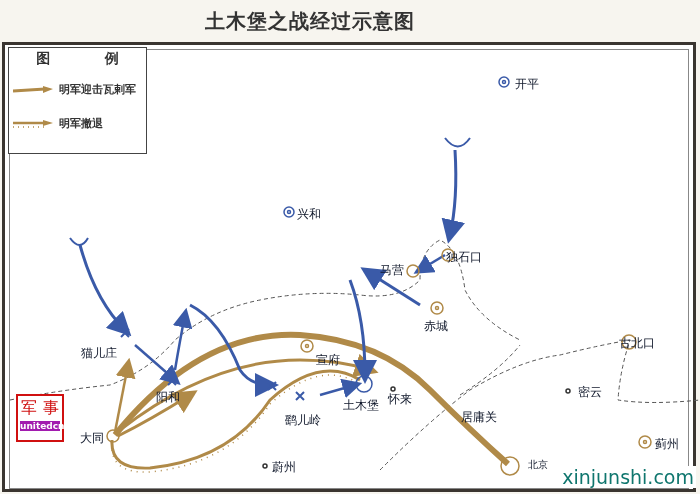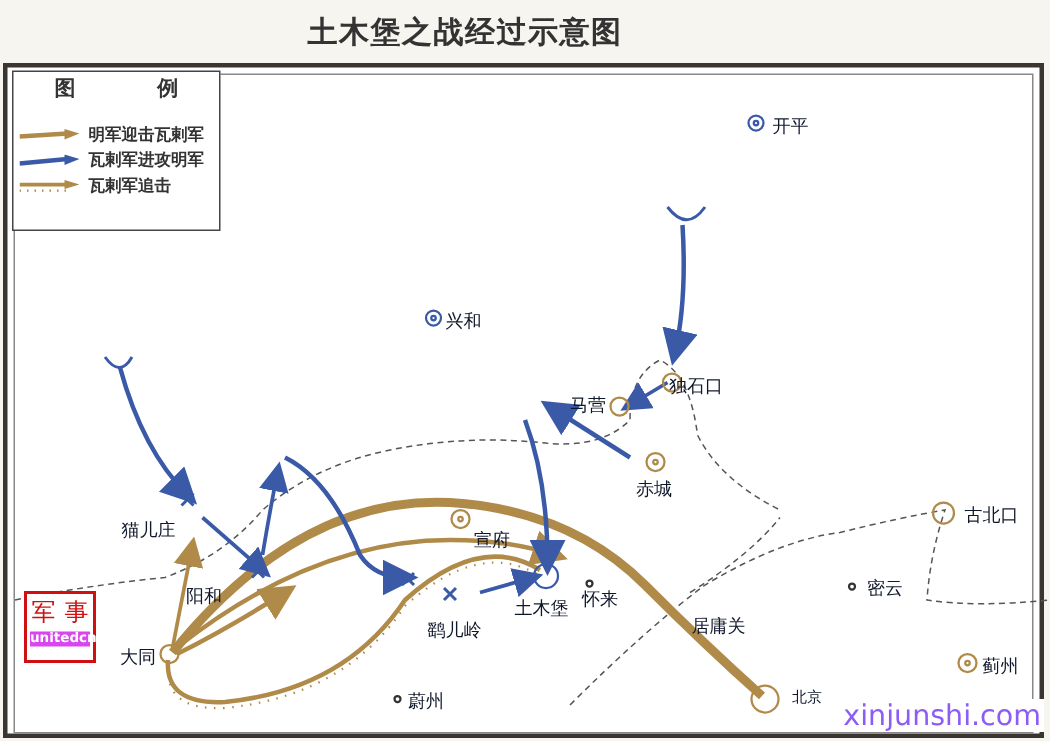--- a/index.html
+++ b/index.html
@@ -8,22 +8,22 @@
   .frame{position:absolute;left:2px;top:42px;width:694px;height:450px;border:3px solid #3a3530;box-sizing:border-box;background:#fff;}
   .frame-inner{position:absolute;left:4px;top:4px;right:4px;bottom:0;border:1px solid #888;}
   svg.map{position:absolute;left:0;top:0;}
   .legend{position:absolute;left:8px;top:47px;width:137px;height:105px;border:1px solid #444;background:#fff;}
   .legend-title{position:absolute;left:0;top:2px;width:137px;display:flex;justify-content:space-around;font-size:14px;font-weight:bold;color:#333;}
   .legend-row{position:absolute;left:4px;display:flex;align-items:center;font-size:11px;font-weight:bold;color:#333;text-align:center;}
   .legend-row svg{margin-right:6px;}
   .place{position:absolute;font-size:12px;font-weight:normal;color:#0f172a;white-space:nowrap;}
   .stamp{position:absolute;left:16px;top:394px;width:48px;height:48px;border:2px solid #d01010;background:#fff;color:#d01010;box-sizing:border-box;}
   .stamp .cn{display:flex;justify-content:space-around;font-size:16px;margin-top:2px;}
-  .stamp .en{background:#d946ef;color:#fff;font-size:9px;font-weight:bold;text-align:center;margin:2px 2px 0;}
-  .watermark{position:absolute;right:4px;top:466px;font-size:19px;color:#8b5cf6;background:#fff;padding:0 2px;}
+  .stamp .en{background:#a21caf;color:#fff;font-size:9px;font-weight:bold;text-align:center;margin:2px 2px 0;}
+  .watermark{position:absolute;right:4px;top:466px;font-size:19px;color:#0f766e;background:#fff;padding:0 2px;}
 </style>
 </head>
 <body>
 
 <div class="title">土木堡之战经过示意图</div>
 
 <div class="frame">
     <div class="frame-inner"></div>
   </div>
 
@@ -97,47 +97,40 @@
       <span>图</span>
       <span>例</span>
     </div>
   <div class="legend-row" style="top:34px">
       <svg width="40" height="8">
         <path d="M0,5 L32,3" stroke="#b08a48" stroke-width="3"></path>
         <path d="M30,0 L40,3 L30,7z" fill="#b08a48"></path>
       </svg>
       <span>明军迎击瓦剌军</span>
     </div>
-  <div class="legend-row" style="top:51px">
-      <svg width="40" height="8">
-        <path d="M0,6 L32,3" stroke="#3a5aa8" stroke-width="3"></path>
-        <path d="M30,0 L40,3 L30,7z" fill="#3a5aa8"></path>
-      </svg>
-      <span>瓦剌军进攻明军</span>
-    </div>
   <div class="legend-row" style="top:68px">
       <svg width="40" height="10">
         <path d="M0,4 L32,4" stroke="#b08a48" stroke-width="2.5"></path>
         <path d="M0,8 L32,8" stroke="#b08a48" stroke-width="1.5" stroke-dasharray="1 4"></path>
         <path d="M30,1 L40,4 L30,7z" fill="#b08a48"></path>
       </svg>
-      <span>瓦剌军追击</span>
+      <span>明军撤退</span>
     </div>
 </div>
 
 <div>
   <span class="place" style="left:515px;top:76px">开平</span>
   <span class="place" style="left:297px;top:206px">兴和</span>
   <span class="place" style="left:446px;top:249px">独石口</span>
   <span class="place" style="left:380px;top:262px">马营</span>
   <span class="place" style="left:424px;top:318px">赤城</span>
   <span class="place" style="left:81px;top:345px">猫儿庄</span>
   <span class="place" style="left:316px;top:352px">宣府</span>
-  <span class="place" style="left:643px;top:335px">古北口</span>
-  <span class="place" style="left:124px;top:389px">阳和</span>
+  <span class="place" style="left:619px;top:335px">古北口</span>
+  <span class="place" style="left:156px;top:389px">阳和</span>
   <span class="place" style="left:578px;top:384px">密云</span>
   <span class="place" style="left:343px;top:397px">土木堡</span>
   <span class="place" style="left:388px;top:391px">怀来</span>
   <span class="place" style="left:285px;top:412px">鹞儿岭</span>
   <span class="place" style="left:461px;top:409px">居庸关</span>
   <span class="place" style="left:80px;top:430px">大同</span>
   <span class="place" style="left:655px;top:436px">蓟州</span>
   <span class="place" style="left:272px;top:459px">蔚州</span>
   <span class="place" style="left:528px;top:458px;font-size:10px">北京</span>
 </div>

